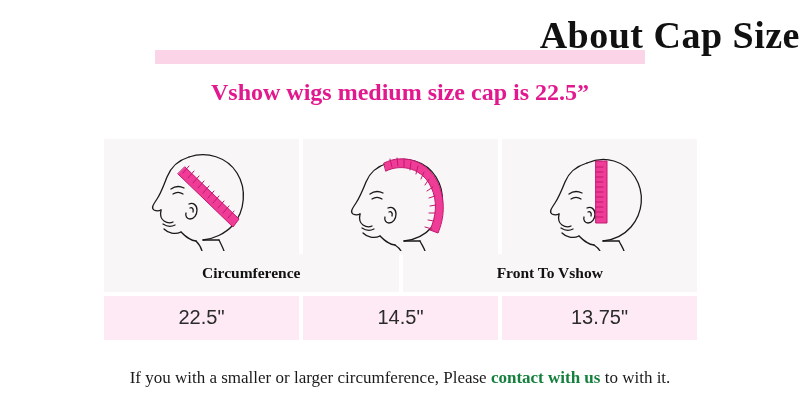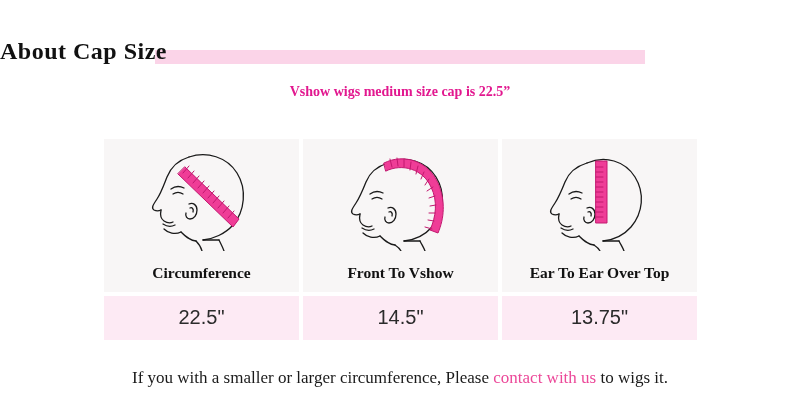--- a/index.html
+++ b/index.html
@@ -27,41 +27,41 @@
     position: absolute;
     left: 155px;
     top: 40px;
     width: 490px;
     height: 14px;
     background: #fbd4e8;
   }
   .title-text {
     position: absolute;
     left: 0;
-    top: 16px;
-    width: 800px;
-    text-align: left;
-    font-family: "Liberation Serif", serif;
-    font-weight: bold;
-    font-size: 24px;
+    top: 0;
+    width: 800px;
+    text-align: right;
+    font-family: "Liberation Serif", serif;
+    font-weight: bold;
+    font-size: 38px;
     line-height: 50px;
     color: #111111;
     letter-spacing: 0.5px;
   }
 
   
   .subtitle {
     position: absolute;
     left: 0;
     top: 79px;
     width: 800px;
     text-align: center;
     font-family: "Liberation Serif", serif;
     font-weight: bold;
-    font-size: 14px;
+    font-size: 24px;
     line-height: 26px;
     color: #e2188f;
   }
 
   
   .table {
     position: absolute;
     left: 104px;
     top: 139px;
     width: 593px;
@@ -125,22 +125,22 @@
     left: 0;
     top: 366px;
     width: 800px;
     text-align: center;
     font-family: "Liberation Serif", serif;
     font-size: 17px;
     line-height: 24px;
     color: #1a1a1a;
   }
   .footer .link {
-    color: #ec4899;
-    font-weight: normal;
+    color: #15803d;
+    font-weight: bold;
   }
 </style>
 </head>
 <body>
 
 <div class="title-wrap">
   <div class="title-highlight"></div>
   <div class="title-text">About Cap Size</div>
 </div>
 
@@ -234,34 +234,31 @@
 
   </div>
 
   <div class="row row-label">
     <div class="cell">
       <div class="cell-label">Circumference</div>
     </div>
     <div class="cell">
       <div class="cell-label">Front To Vshow</div>
     </div>
-    <div class="cell">
-      <div class="cell-label">Ear To Ear Over Top</div>
-    </div>
   </div>
 
   <div class="row-gap"></div>
 
   <div class="row row-value">
     <div class="cell">
       <div class="cell-value">22.5"</div>
     </div>
     <div class="cell">
       <div class="cell-value">14.5"</div>
     </div>
     <div class="cell">
       <div class="cell-value">13.75"</div>
     </div>
   </div>
 
 </div>
 
-<div class="footer"><span>If you with a smaller or larger circumference, Please </span><span class="link">contact with us</span><span> to wigs it.</span></div>
+<div class="footer"><span>If you with a smaller or larger circumference, Please </span><span class="link">contact with us</span><span> to with it.</span></div>
 
 </body></html>

